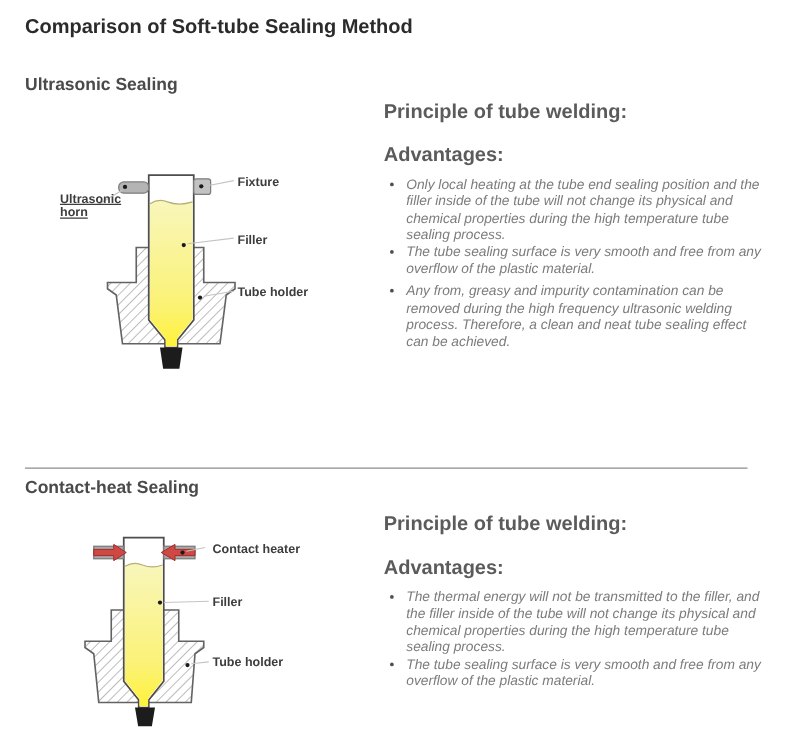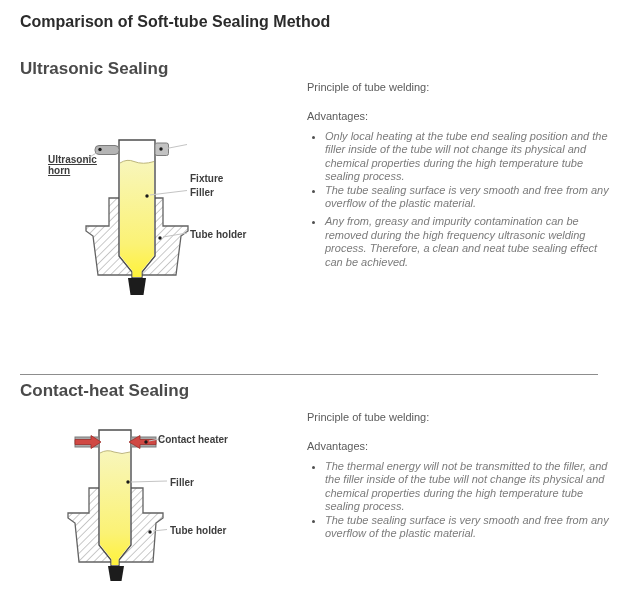--- a/index.html
+++ b/index.html
@@ -7,32 +7,32 @@
   body {
     position:relative; width:640px; height:589px; overflow:hidden;
     font-family:"Liberation Sans", sans-serif;
   }
   #title {
     position:absolute; left:20px; top:13px;
     font-size:16px; font-weight:bold; color:#2b2b2b;
   }
   .sec-h {
     position:absolute; left:20px;
-    font-size:17px; font-weight:bold; color:#4a4a4a;
+    font-size:14px; font-weight:bold; color:#4a4a4a;
   }
   #sec1-h { top:59px; }
   #sec2-h { top:381px; }
   #divider {
     position:absolute; left:20px; top:374px; width:578px; height:0;
     border-top:1px solid #8d8d8d;
   }
   .rcol { position:absolute; left:295px; width:335px; }
   #rcol1 { top:81px; }
   #rcol2 { top:411px; }
-  .plabel { font-size:11px; font-weight:normal; color:#5b5b5b;padding-left:12px; }
+  .plabel { font-size:16px; font-weight:bold; color:#5b5b5b;padding-left:12px; }
   .ptext {
     margin:8px 0 0 25px; width:297px;
     font-size:11px; line-height:13.4px; color:#7b7b7b;
   }
   .alabel { margin-top:17px; }
   .rcol ul {
     margin:8px 0 0 17px; padding:0 0 0 13px; width:305px;
     list-style:disc outside;
     font-style:italic;
   }
@@ -45,25 +45,25 @@
   #diag1 { top:108px; width:280px; height:208px; }
   #diag2 { top:425px; width:280px; height:162px; }
   .diag svg { position:absolute; left:0; top:0; }
   .dlabel {
     position:absolute; font-size:10px; font-weight:bold; color:#3d3d3d;
     line-height:11px; white-space:nowrap;
   }
   .dlabel.wrap { white-space:normal; width:64px; }
   
   #d1-horn   { left:28px;  top:46px;text-decoration:underline; }
-  #d1-fixture{ left:170px; top:33px;margin-top:32px; }
+  #d1-fixture{ left:170px; top:33px; }
   #d1-filler { left:170px; top:79px; }
   #d1-holder { left:170px; top:121px; }
   
-  #d2-heater { left:138px; top:9px; }
+  #d2-heater { left:150px; top:9px; }
   #d2-filler { left:150px; top:52px; }
   #d2-holder { left:150px; top:100px; }
 </style>
 </head>
 <body>
 
 <h1 id="title">Comparison of Soft-tube Sealing Method</h1>
 
 <h2 id="sec1-h" class="sec-h">Ultrasonic Sealing</h2>
 

